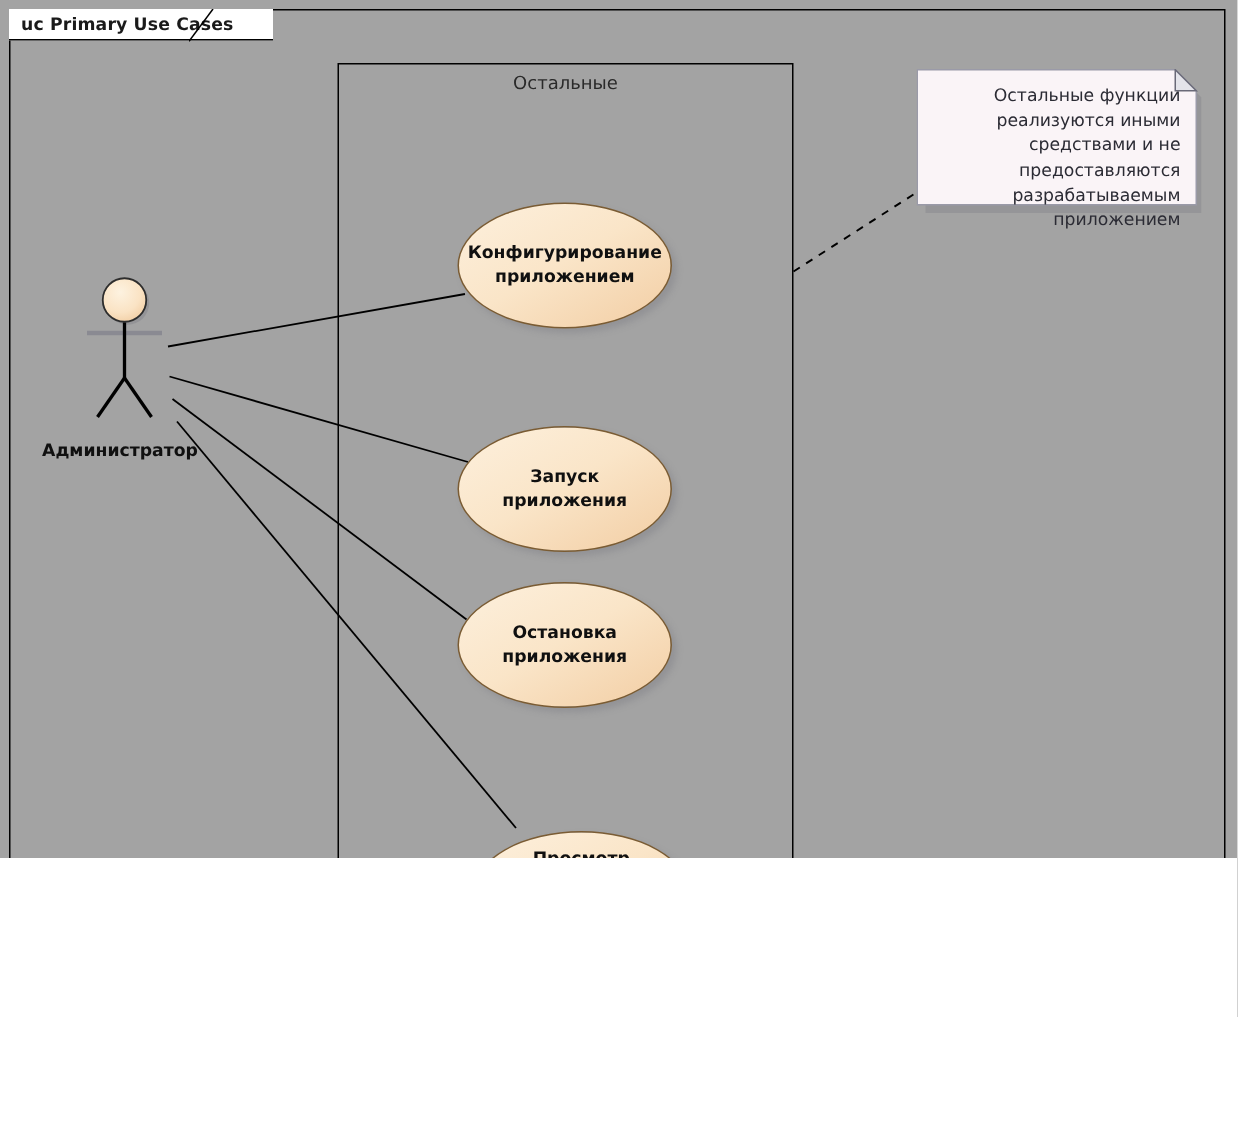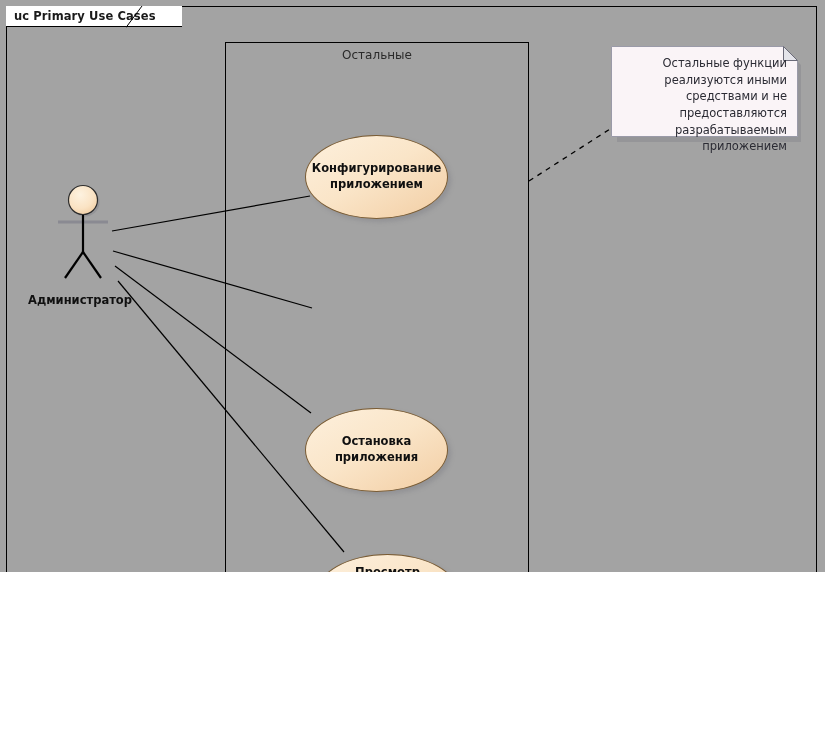--- a/index.html
+++ b/index.html
@@ -209,22 +209,25 @@
       <line x1="39" y1="70" x2="57" y2="96" stroke="#000000" stroke-width="2.2"></line>
     </svg>
   </div>
   <div class="actor-label">Администратор</div>
 
   <div class="usecase" style="left:305px; top:135px; width:143px; height:84px;">
     <span class="usecase-label">Конфигурирование
 приложением</span>
   </div>
 
-
-  <div class="usecase" style="left:305px; top:408px; width:143px; height:84px;">
+  <div class="usecase" style="left:305px; top:284px; width:143px; height:84px;">
+    <span class="usecase-label">Запуск приложения</span>
+  </div>
+
+  <div class="usecase" style="left:305px; top:388px; width:143px; height:84px;">
     <span class="usecase-label">Остановка
 приложения</span>
   </div>
 
   <div class="usecase" style="left:315px; top:554px; width:145px; height:84px;">
     <span class="usecase-label">Просмотр журнала
 работы приложения</span>
   </div>
 
   <div class="note">

